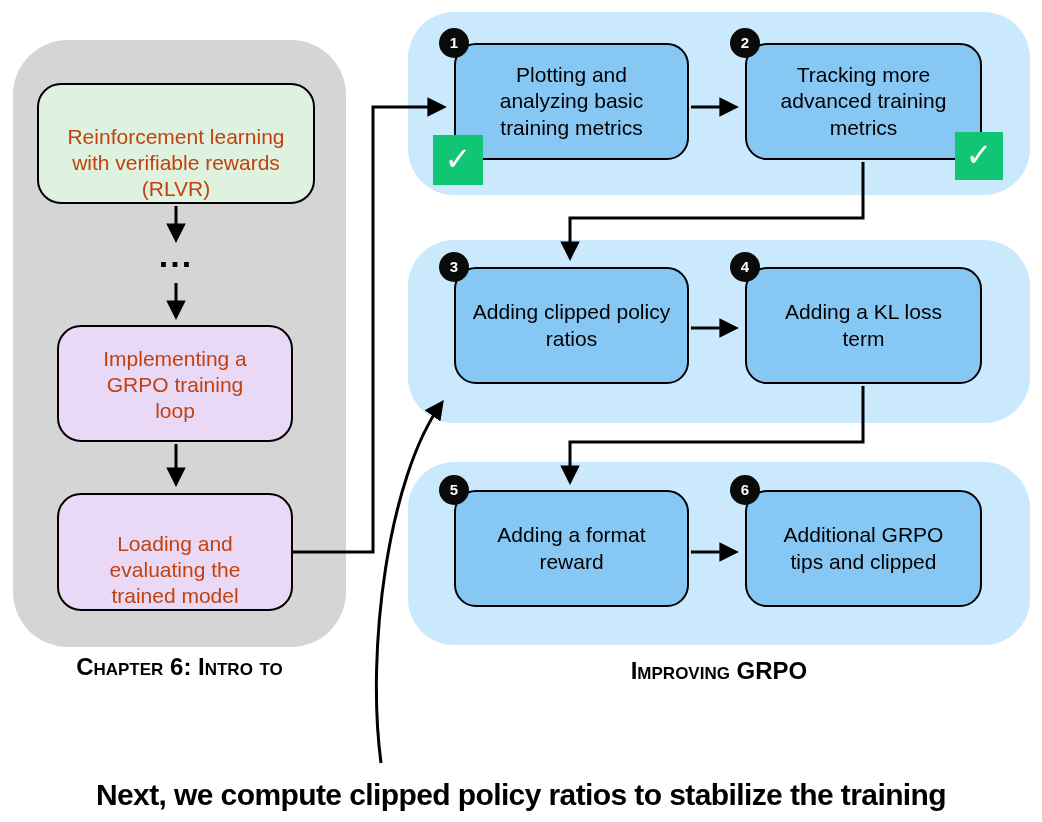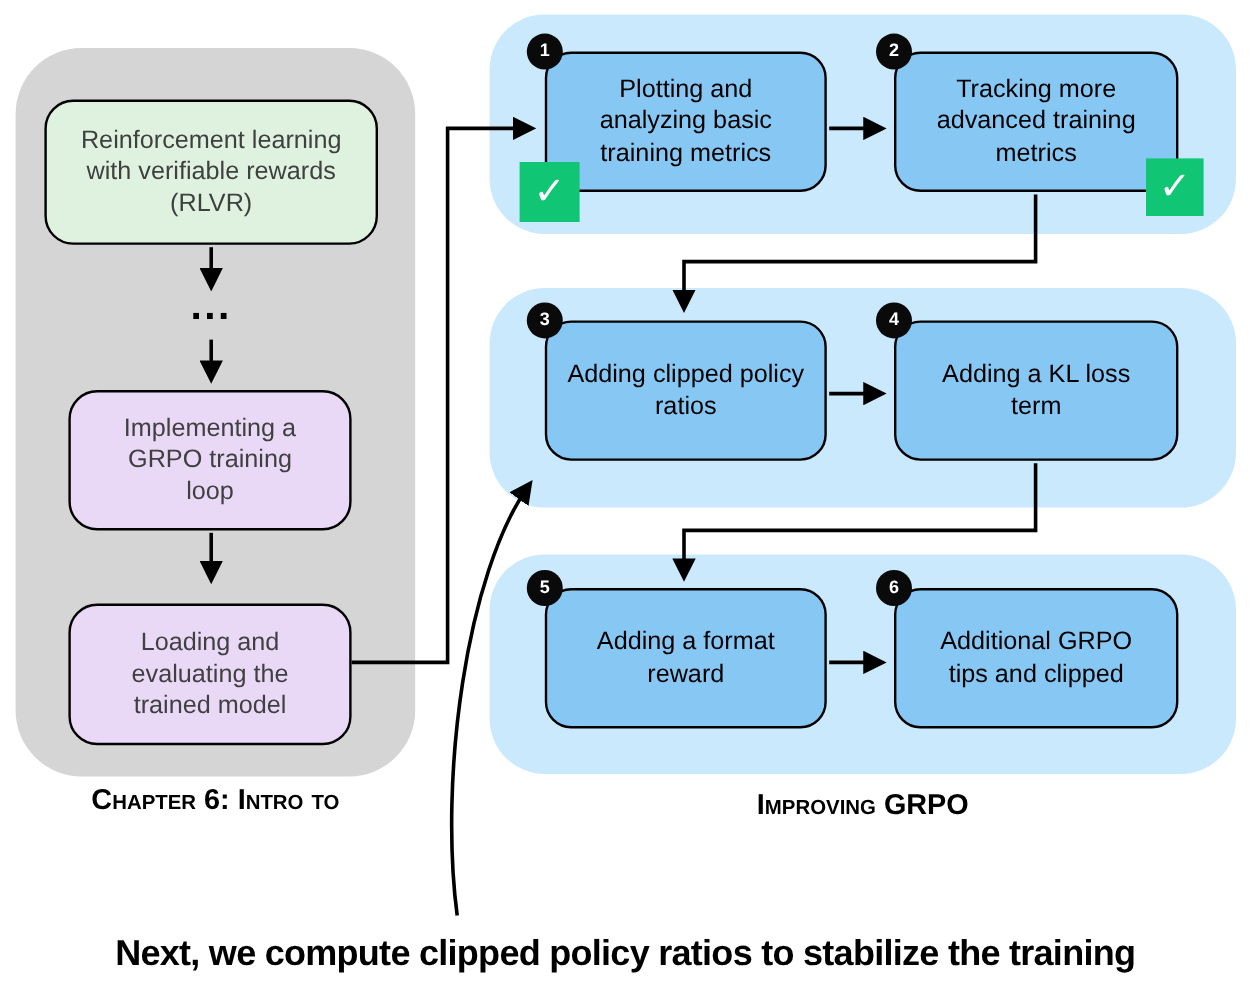--- a/index.html
+++ b/index.html
@@ -8,27 +8,27 @@
   .page {
     position:relative; width:1042px; height:822px; background:#ffffff;
     overflow:hidden;
   }
   
   .gray-panel {
     position:absolute; left:13px; top:40px; width:333px; height:607px;
     background:#d5d5d5; border-radius:55px;
   }
   .node {
-    position:absolute; display:flex; align-items:center; justify-content:center;
+    position:absolute; display:flex; align-items:flex-end; justify-content:center;
     text-align:center; border:2.5px solid #000; border-radius:24px;
-    font-size:21px; line-height:1.24; color:#404040;
+    font-size:21px; line-height:1.24; color:#c2410c;
   }
   .node-green { left:37px; top:83px; width:278px; height:121px; background:#dff2df; padding:0 12px; }
-  .node-purple1 { left:57px; top:325px; width:236px; height:117px; background:#e9d9f7; padding:2px 30px; }
-  .node-purple2 { left:57px; top:493px; width:236px; height:118px; background:#e9d9f7; padding:0 34px;margin-top:10px; }
+  .node-purple1 { left:57px; top:325px; width:236px; height:117px; background:#e9d9f7; padding:16px 30px; }
+  .node-purple2 { left:57px; top:493px; width:236px; height:118px; background:#e9d9f7; padding:0 34px; }
   .ellipsis {
     position:absolute; left:126px; top:236px; width:100px; text-align:center;
     font-size:34px; font-weight:700; letter-spacing:2px; color:#000;
   }
   .caption {
     position:absolute; text-align:center; font-weight:700; font-size:24px;
     line-height:1.28; color:#000; font-variant:small-caps;
   }
   .caption-left { left:13px; top:652px; width:333px; }
   .caption-right { left:408px; top:656px; width:622px; }

